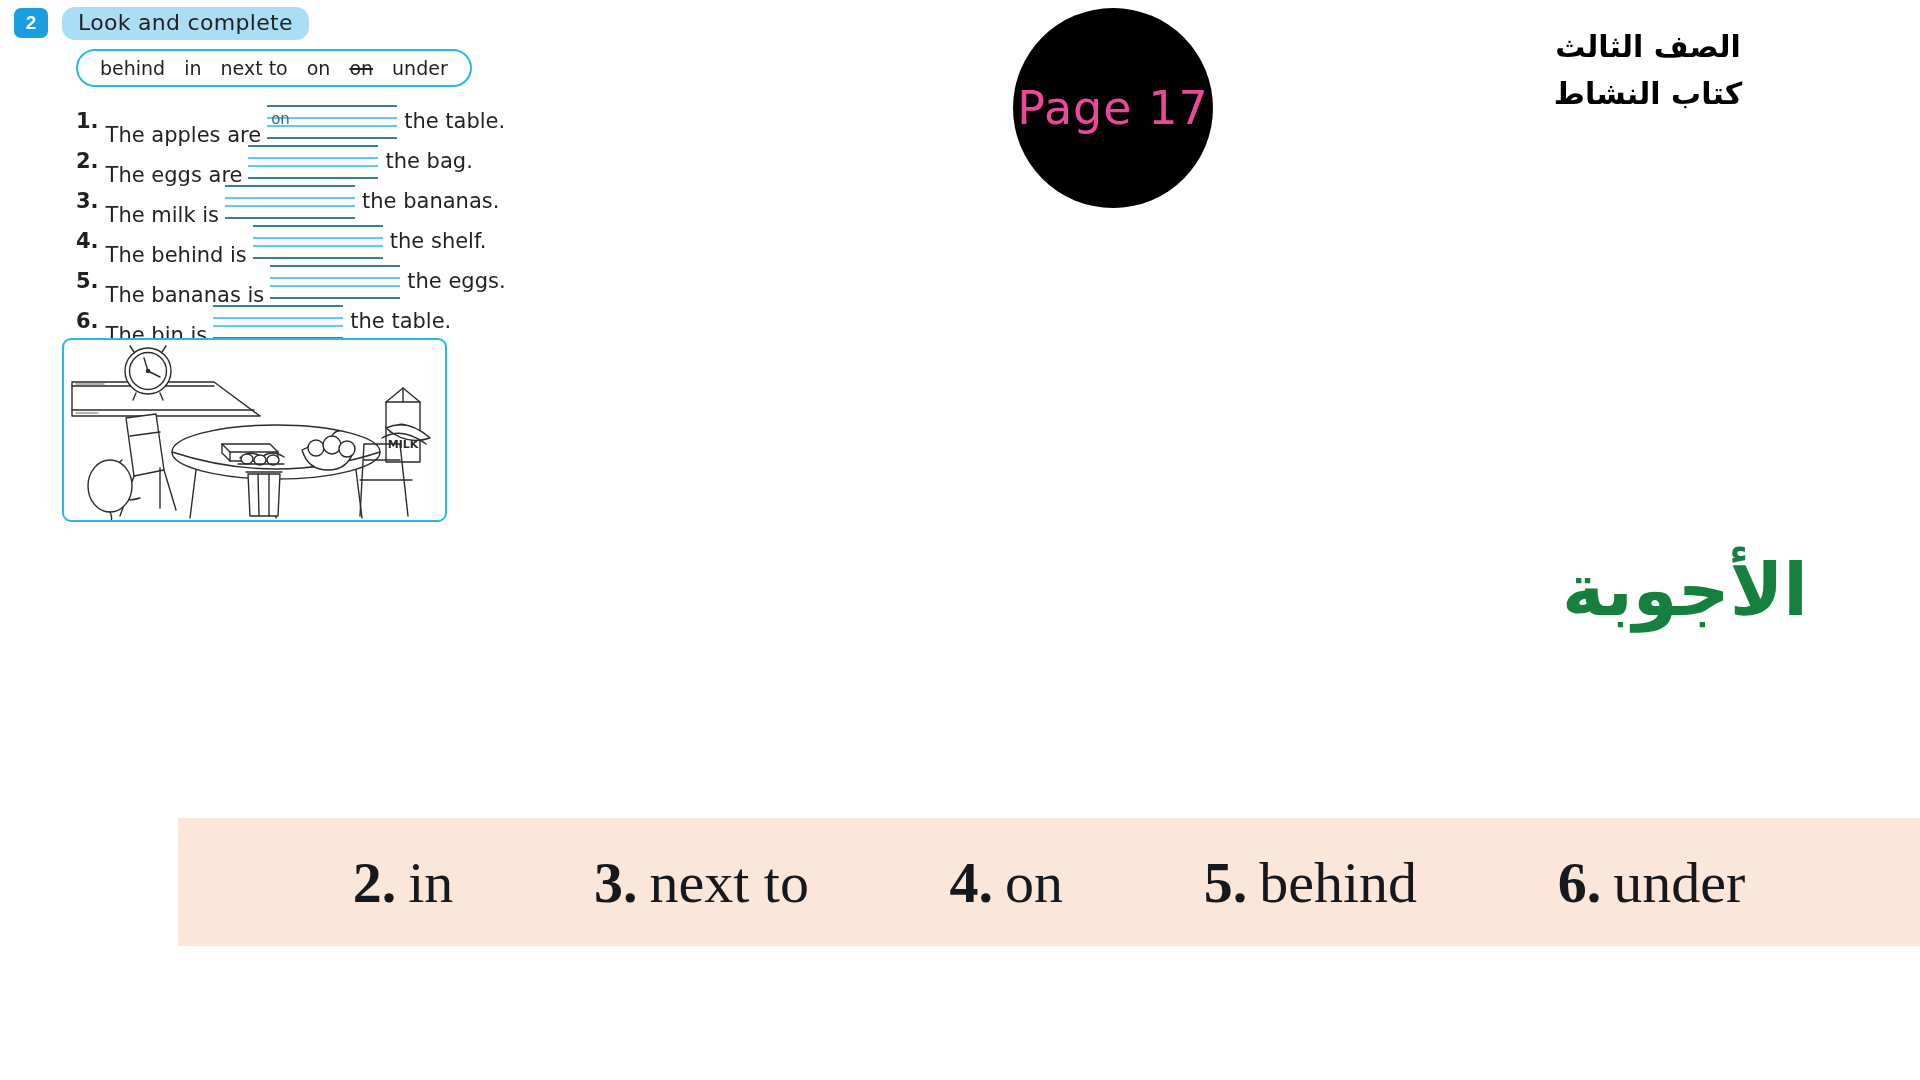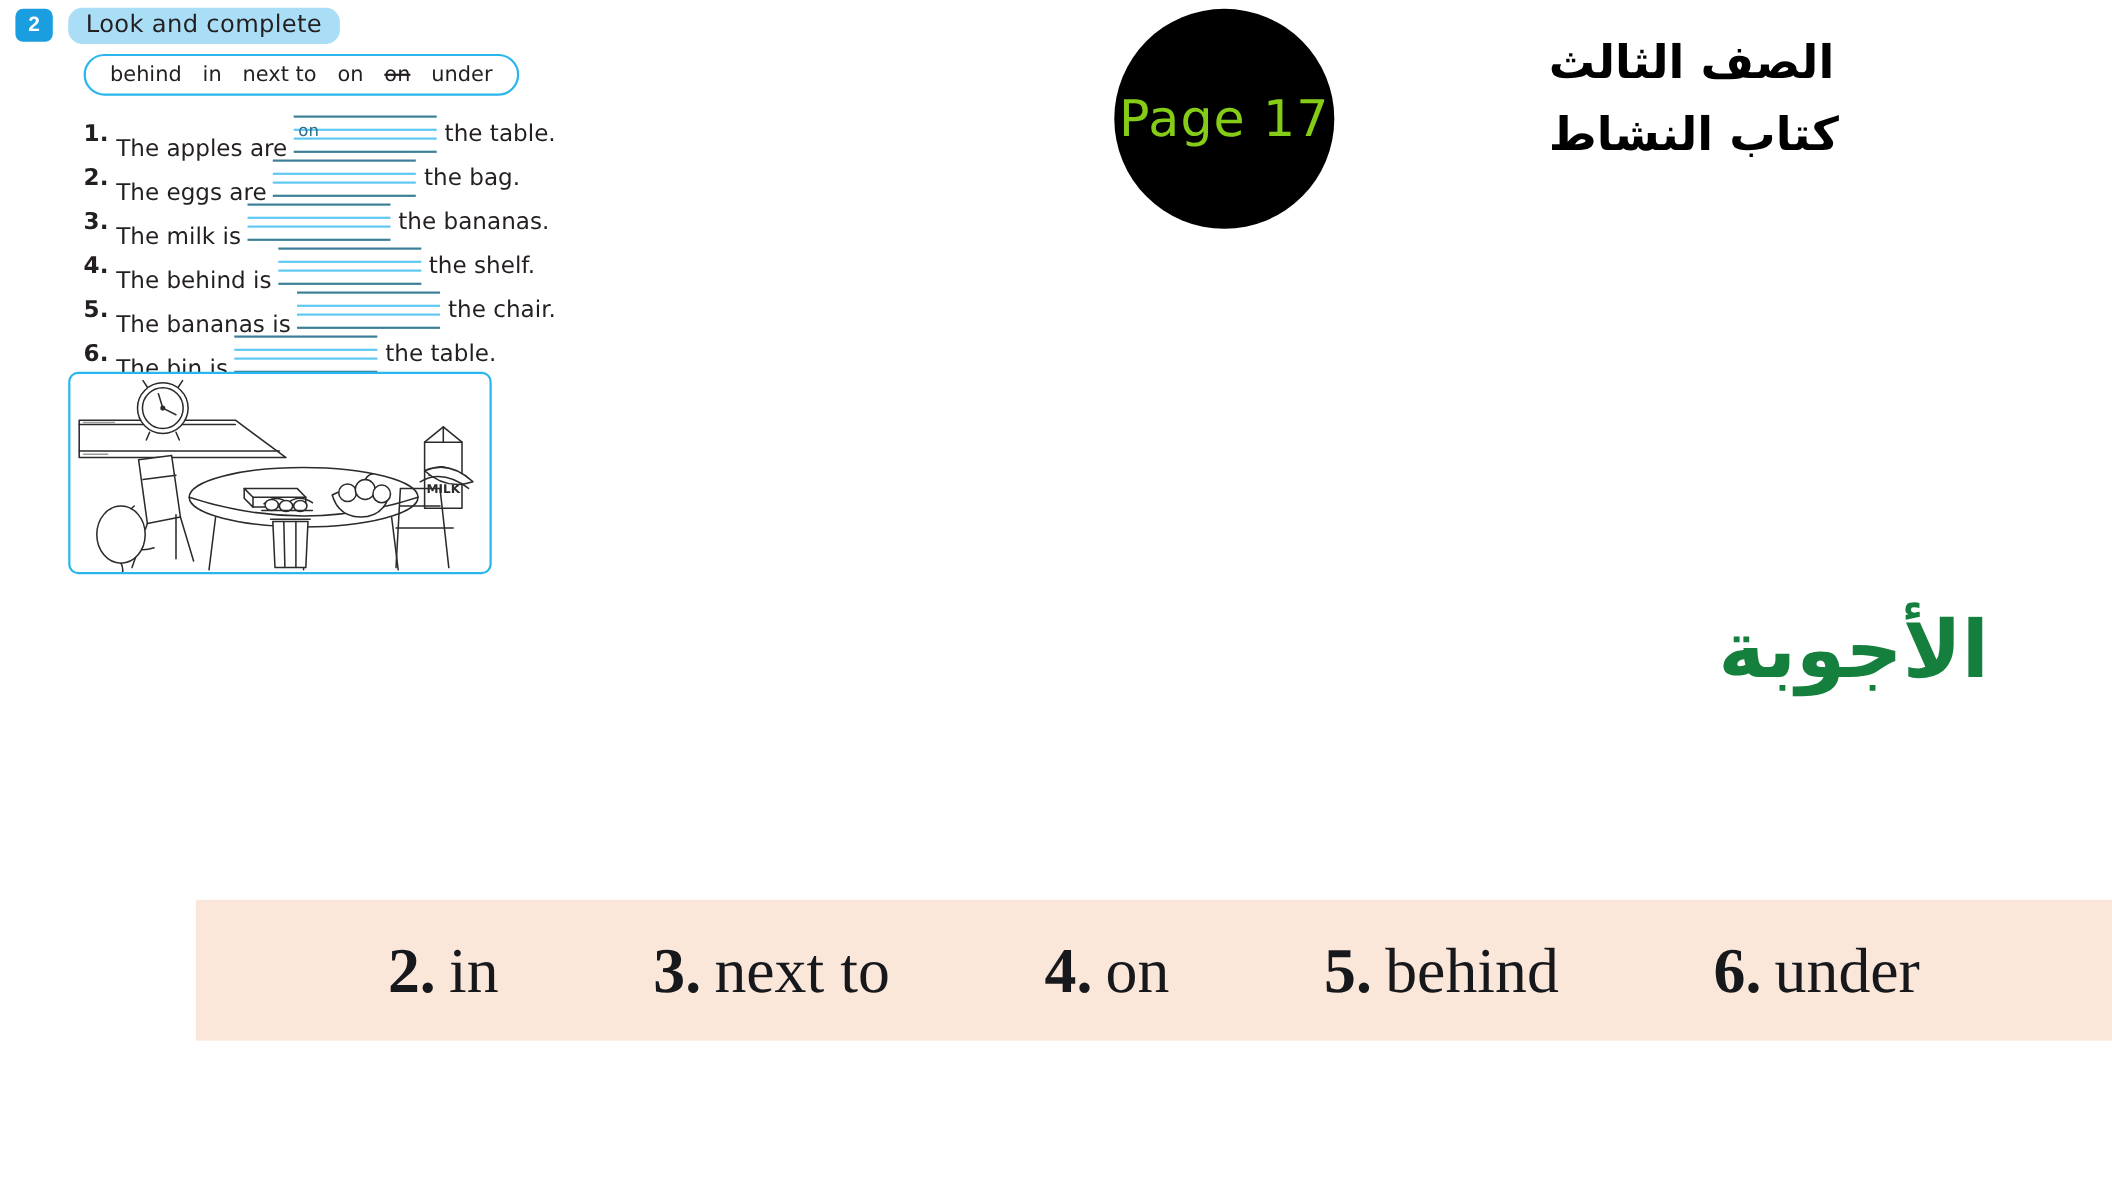--- a/index.html
+++ b/index.html
@@ -74,30 +74,30 @@
   }
   .illus svg{display:block;width:100%;height:100%;}
 
   
   .page-badge{
     position:absolute;left:1013px;top:8px;width:200px;height:200px;
     border-radius:50%;background:#000;
     display:flex;align-items:center;justify-content:center;
   }
   .page-badge span{
-    color:#84cc16;font-size:46px;letter-spacing:1px;
+    color:#ec4899;font-size:46px;letter-spacing:1px;
     font-family:"DejaVu Sans", sans-serif;
   }
 
   
   .ar-head{
     position:absolute;right:32px;top:24px;width:480px;
-    text-align:left;direction:rtl;
-    font-family:"DejaVu Sans", sans-serif;
-    color:#000;font-weight:bold;font-size:42px;line-height:1.55;
+    text-align:center;direction:rtl;
+    font-family:"DejaVu Sans", sans-serif;
+    color:#000;font-weight:bold;font-size:30px;line-height:1.55;
   }
   .ar-answers{
     position:absolute;right:112px;top:548px;
     direction:rtl;text-align:right;
     color:#15803d;font-weight:bold;font-size:72px;
     font-family:"DejaVu Sans", sans-serif;
   }
 
   
   .ans-strip{
@@ -187,21 +187,21 @@
         <div class="row">
           <span class="idx">5.</span>
           <span class="seg pre">The bananas is</span>
           <span class="blank" style="width: 130px;">
             <i class="r1"></i>
             <i class="r2"></i>
             <i class="r3"></i>
             <i class="r4"></i>
             <span class="ans"></span>
           </span>
-          <span class="seg post">the chair.</span>
+          <span class="seg post">the eggs.</span>
         </div>
         <div class="row">
           <span class="idx">6.</span>
           <span class="seg pre">The bin is</span>
           <span class="blank" style="width: 130px;">
             <i class="r1"></i>
             <i class="r2"></i>
             <i class="r3"></i>
             <i class="r4"></i>
             <span class="ans"></span>

